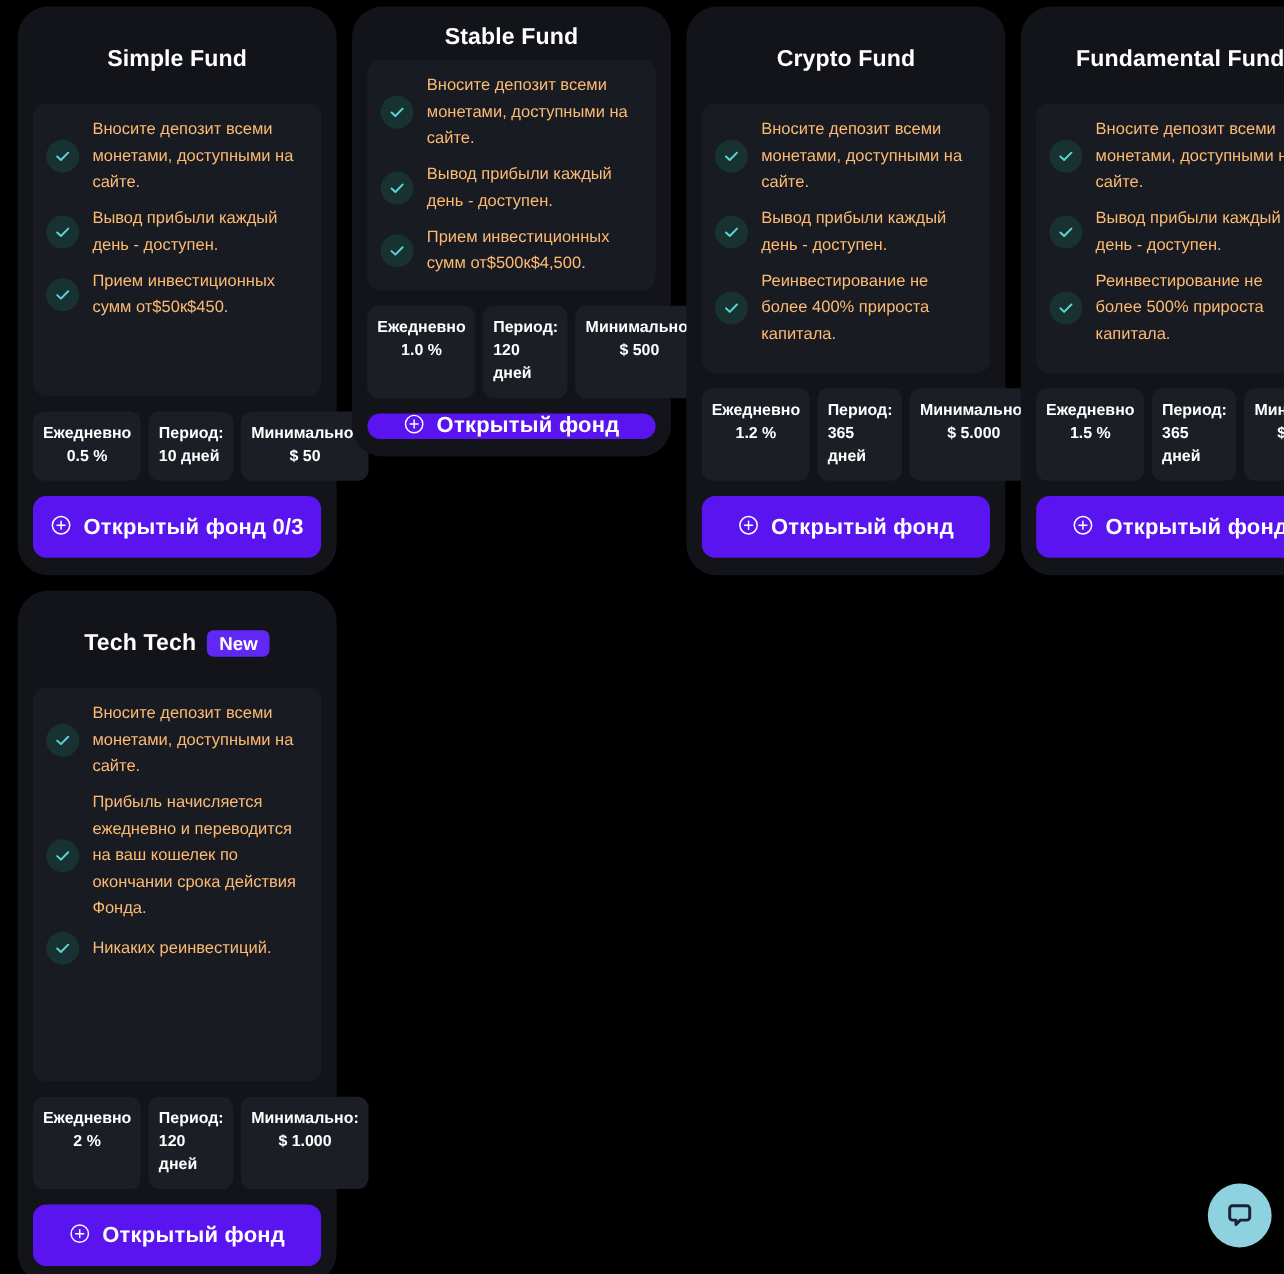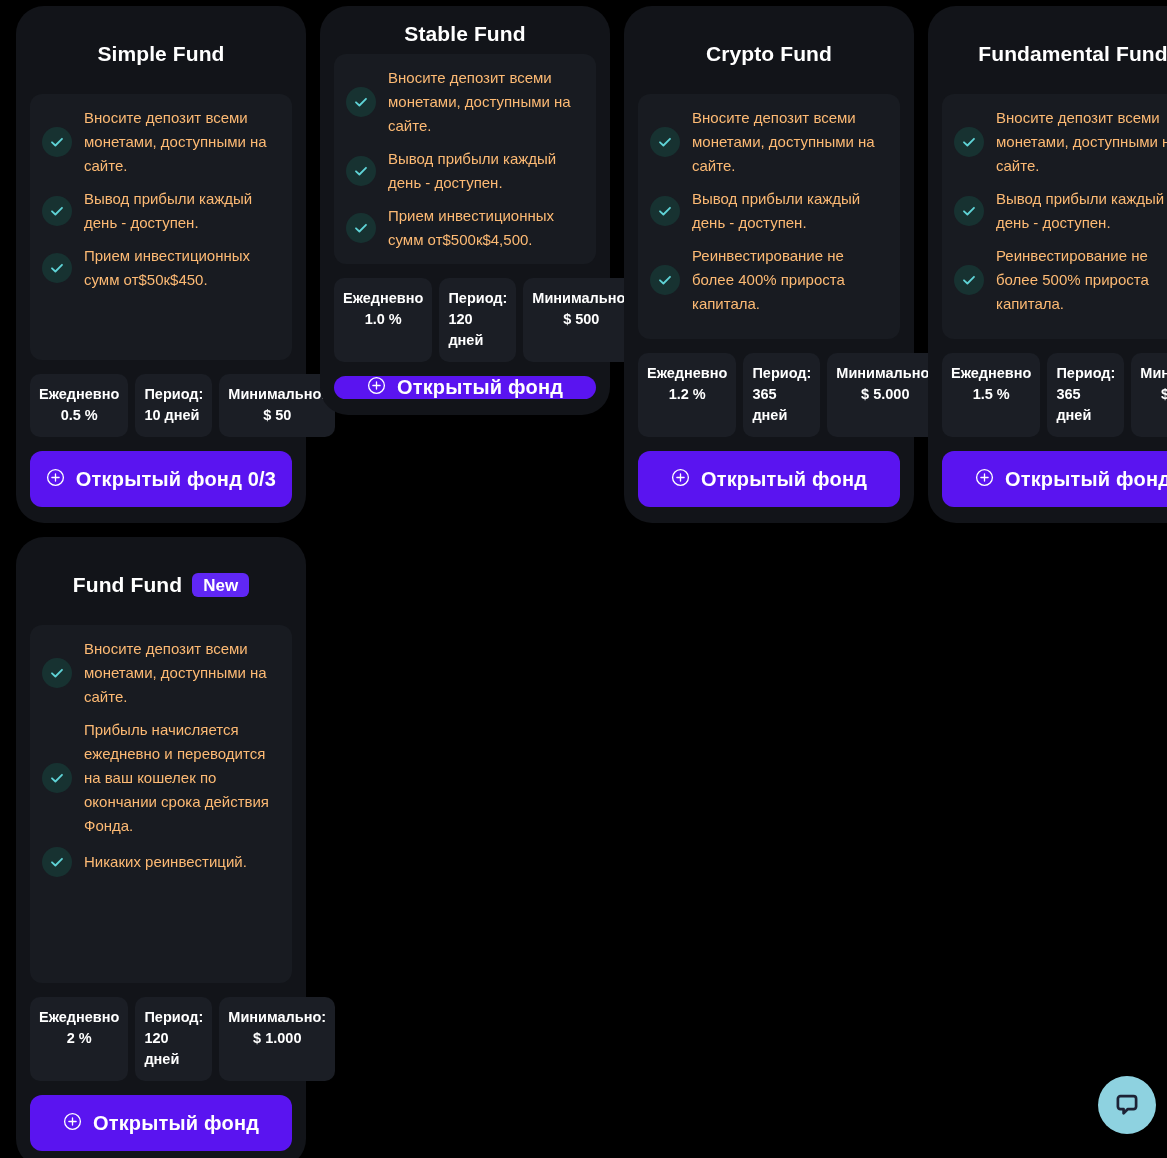--- a/index.html
+++ b/index.html
@@ -388,21 +388,21 @@
             <circle cx="10" cy="10" r="8.3" stroke="#ffffff" stroke-width="1.4"></circle>
             <path d="M10 6.2 V13.8 M6.2 10 H13.8" stroke="#ffffff" stroke-width="1.4" stroke-linecap="round"></path>
           </svg>
       </span>
       <span class="open-fund-label">Открытый фонд</span>
     </button>
   </div>
 
   <div class="fund-card" style="height:630px;">
     <div class="fund-title-row">
-      <span class="fund-title">Fund Fund</span>
+      <span class="fund-title">Tech Tech</span>
       <span class="badge-new">New</span>
     </div>
     <div class="features-panel">
       <div class="feature-item">
         <span class="check-circle">
           <svg width="16" height="16" viewBox="0 0 16 16" fill="none">
               <path d="M3 8.3 L6.4 11.5 L13 4.8" stroke="#5fd3d6" stroke-width="1.8" stroke-linecap="round" stroke-linejoin="round"></path>
             </svg>
         </span>
         <span class="feature-text">Вносите депозит всеми монетами, доступными на сайте.</span>

